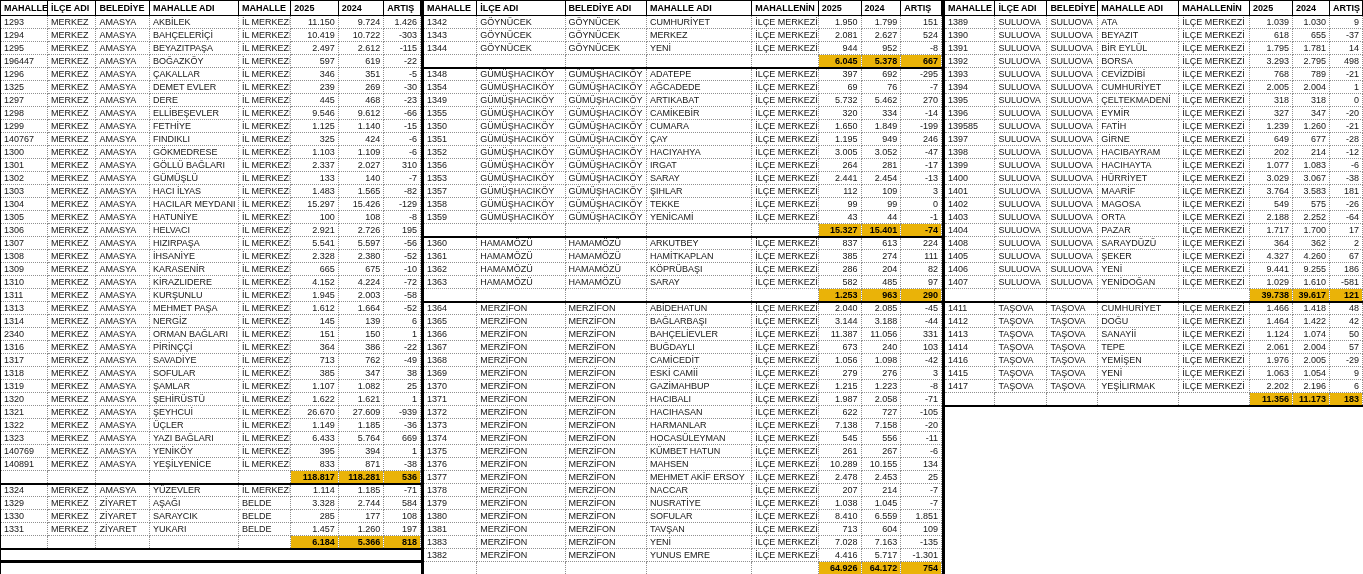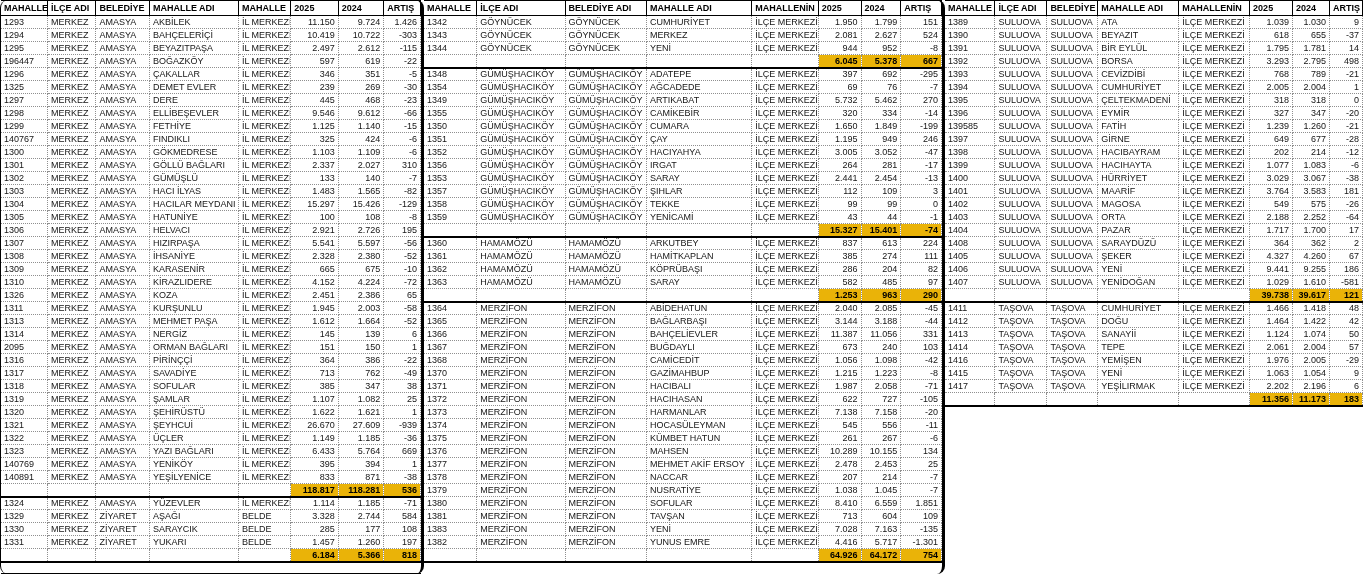--- a/index.html
+++ b/index.html
@@ -1,20 +1,20 @@
 <!DOCTYPE html>
 <html><head>
 <meta charset="utf-8">
 <style>
   html,body{margin:0;padding:0;background:#fff;}
   .sheet{
     position:relative;width:1363px;height:574px;overflow:hidden;background:#fff;
     font-family:"Liberation Sans",sans-serif;
   }
-  .panel{position:absolute;top:0;height:574px;background:#fff;box-sizing:border-box;border-right:3px solid #000;border-radius:8px;}
+  .panel{position:absolute;top:0;height:574px;background:#fff;box-sizing:border-box;border-right:3px solid #000;}
   .panel.first{border-left:1px solid #000;}
   .panel.last{border-right:none;}
   table{border-collapse:collapse;table-layout:fixed;width:100%;}
   th,td{overflow:hidden;white-space:nowrap;padding:0 3px;font-size:9px;box-sizing:border-box;}
   thead tr{height:15px;}
   tbody tr{height:13px;}
   th{
     text-align:left;font-weight:700;color:#000;
     border-top:1px solid #000;border-right:1px solid #000;border-bottom:1px solid #000;
   }
@@ -258,30 +258,20 @@
             <td>1310</td>
             <td>MERKEZ</td>
             <td>AMASYA</td>
             <td>KİRAZLIDERE</td>
             <td>İL MERKEZİ</td>
             <td class="num">4.152</td>
             <td class="num">4.224</td>
             <td class="num">-72</td>
           </tr>
           <tr class="d">
-            <td>1326</td>
-            <td>MERKEZ</td>
-            <td>AMASYA</td>
-            <td>KOZA</td>
-            <td>İL MERKEZİ</td>
-            <td class="num">2.451</td>
-            <td class="num">2.386</td>
-            <td class="num">65</td>
-          </tr>
-          <tr class="d">
             <td>1311</td>
             <td>MERKEZ</td>
             <td>AMASYA</td>
             <td>KURŞUNLU</td>
             <td>İL MERKEZİ</td>
             <td class="num">1.945</td>
             <td class="num">2.003</td>
             <td class="num">-58</td>
           </tr>
           <tr class="d">
@@ -298,21 +288,21 @@
             <td>1314</td>
             <td>MERKEZ</td>
             <td>AMASYA</td>
             <td>NERGİZ</td>
             <td>İL MERKEZİ</td>
             <td class="num">145</td>
             <td class="num">139</td>
             <td class="num">6</td>
           </tr>
           <tr class="d">
-            <td>2095</td>
+            <td>2340</td>
             <td>MERKEZ</td>
             <td>AMASYA</td>
             <td>ORMAN BAĞLARI</td>
             <td>İL MERKEZİ</td>
             <td class="num">151</td>
             <td class="num">150</td>
             <td class="num">1</td>
           </tr>
           <tr class="d">
             <td>1316</td>
@@ -776,20 +766,30 @@
             <td>1368</td>
             <td>MERZİFON</td>
             <td>MERZİFON</td>
             <td>CAMİCEDİT</td>
             <td>İLÇE MERKEZİ</td>
             <td class="num">1.056</td>
             <td class="num">1.098</td>
             <td class="num">-42</td>
           </tr>
           <tr class="d">
+            <td>1369</td>
+            <td>MERZİFON</td>
+            <td>MERZİFON</td>
+            <td>ESKİ CAMİİ</td>
+            <td>İLÇE MERKEZİ</td>
+            <td class="num">279</td>
+            <td class="num">276</td>
+            <td class="num">3</td>
+          </tr>
+          <tr class="d">
             <td>1370</td>
             <td>MERZİFON</td>
             <td>MERZİFON</td>
             <td>GAZİMAHBUP</td>
             <td>İLÇE MERKEZİ</td>
             <td class="num">1.215</td>
             <td class="num">1.223</td>
             <td class="num">-8</td>
           </tr>
           <tr class="d">

